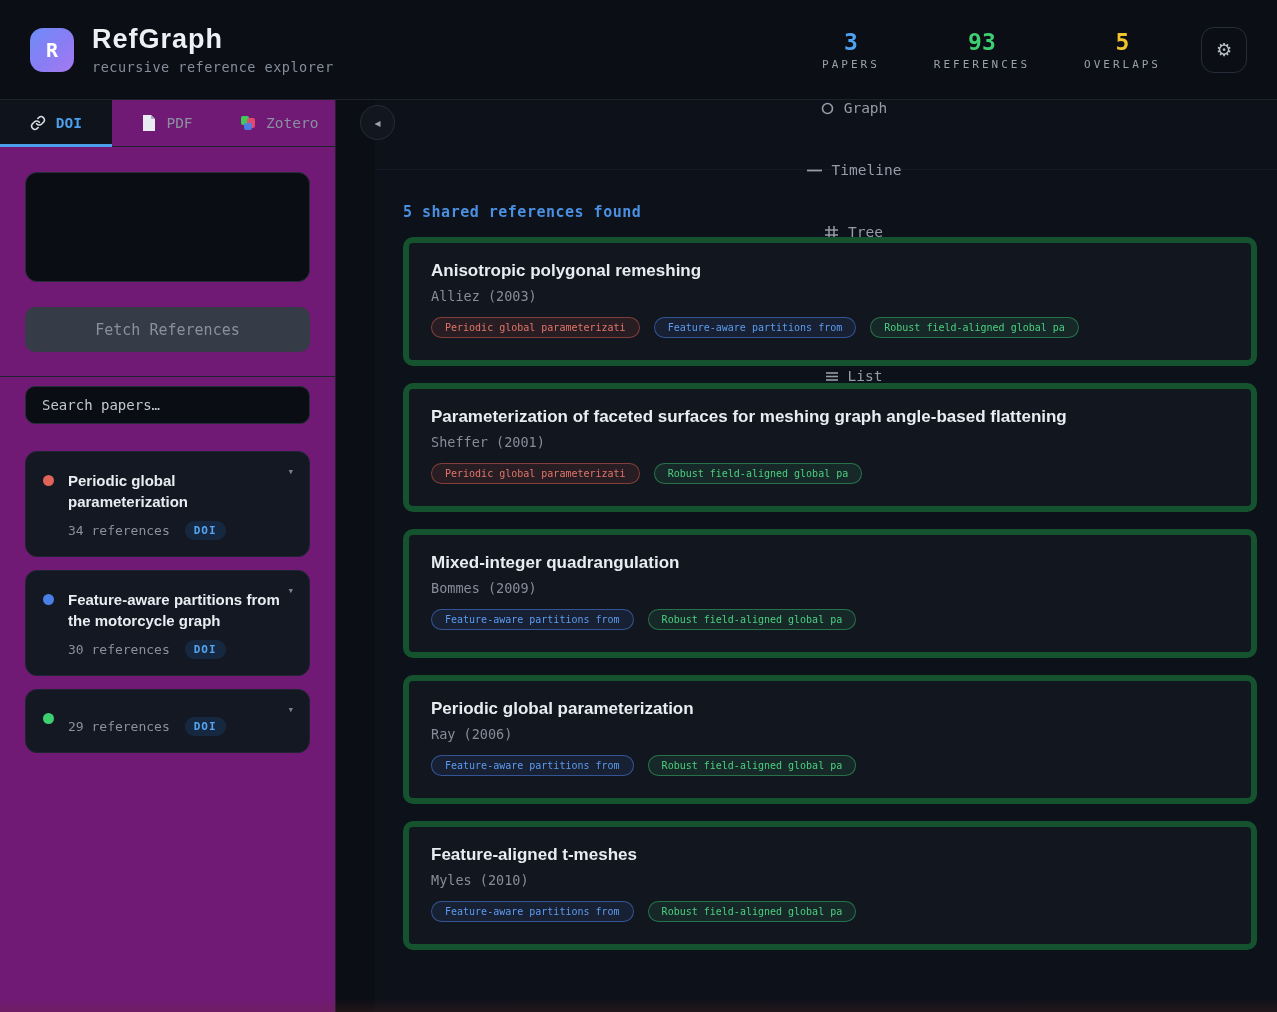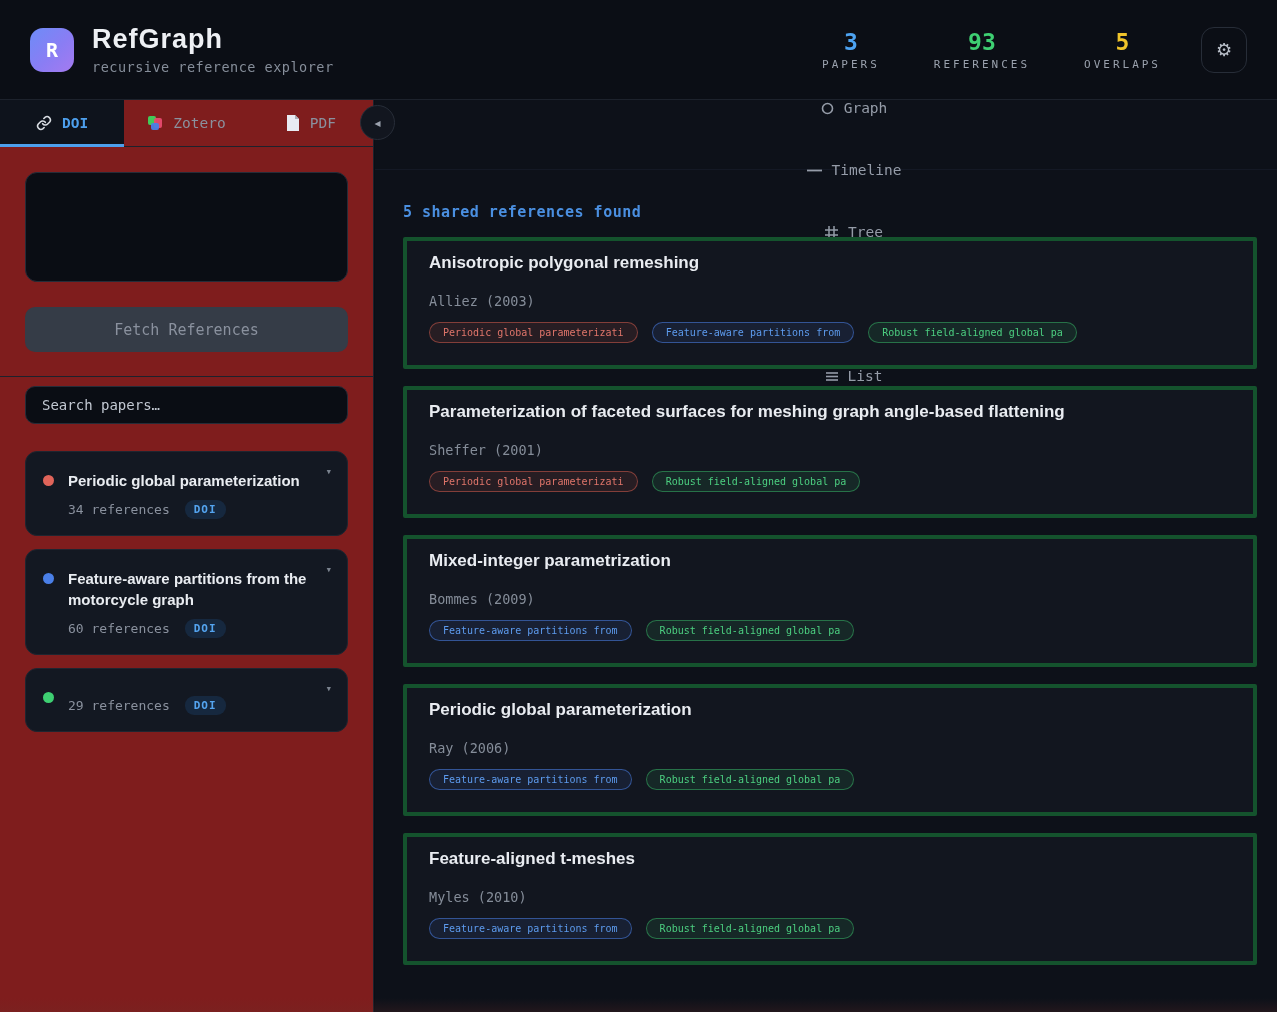--- a/index.html
+++ b/index.html
@@ -35,22 +35,22 @@
   .stat.c-green .stat-value { color:#3ecf72; }
   .stat.c-yellow .stat-value { color:#f0c42a; }
   .settings-btn {
     margin-left:40px; width:46px; height:46px; border-radius:13px;
     background:transparent; border:1px solid #272d38; color:#b8bec8;
     font-size:18px; display:flex; align-items:center; justify-content:center; cursor:pointer;
   }
 
   
   .sidebar {
-    position:absolute; left:0; top:100px; bottom:0; width:374px;
-    border-right:1px solid #1d222c; background:#7f1d1d;
+    position:absolute; left:0; top:100px; bottom:0; width:336px;
+    border-right:1px solid #1d222c; background:#701a75;
   }
   .side-tabs { height:47px; display:flex; border-bottom:1px solid #1d222c; }
   .side-tab {
     flex:1; display:flex; align-items:center; justify-content:center; gap:10px;
     font-size:14.5px; color:#8a919e; cursor:pointer; position:relative; background:transparent; border:none;
     font-family:"DejaVu Sans Mono", monospace;
   }
   .side-tab.active { color:#4d9fec; font-weight:bold; background:#0e131c; }
   .side-tab.active::after {
     content:""; position:absolute; left:0; right:0; bottom:-1px; height:3px; background:#4d9fec;
@@ -119,28 +119,28 @@
   }
   .view-tab.active {
     color:#4d9fec; font-weight:bold; border:1px solid #2f62b8;
     background:rgba(61,120,224,0.07); border-radius:19px; padding:9px 19px;
   }
   .result-heading {
     margin:33px 0 0 28px; color:#4a8fe0; font-size:15px; font-weight:bold; letter-spacing:0.5px;
   }
   .cards { margin:16px 20px 0 28px; display:flex; flex-direction:column; gap:17px; }
   .card {
-    background:#12161f; border:4px solid #14532d; border-radius:2px;
-    padding:12px 22px 22px 22px;
+    background:#12161f; border:6px solid #14532d; border-radius:10px;
+    padding:18px 22px 22px 22px;
   }
   .card-title {
     font-family:"Liberation Sans", sans-serif; font-weight:bold;
     font-size:17px; color:#e9ecf1;
   }
-  .card-meta { margin-top:20px; font-size:13.5px; color:#858d99; }
+  .card-meta { margin-top:7px; font-size:13.5px; color:#858d99; }
   .tag-row { margin-top:13px; display:flex; gap:14px; }
   .tag {
     font-size:10px; padding:4px 13px; border-radius:13px; border:1px solid transparent;
     white-space:nowrap;
   }
   .tag[data-color="red"]   { color:#e0756a; background:rgba(224,96,80,0.10);  border-color:rgba(224,96,80,0.50); }
   .tag[data-color="blue"]  { color:#5d9bee; background:rgba(74,127,232,0.10); border-color:rgba(74,127,232,0.55); }
   .tag[data-color="green"] { color:#4ccf80; background:rgba(62,207,114,0.10); border-color:rgba(62,207,114,0.45); }
 
   .bottom-glow {
@@ -182,37 +182,37 @@
 <div class="sidebar">
   <div class="side-tabs">
     <button class="side-tab active">
       <span>
         <svg width="16" height="16" viewBox="0 0 24 24" fill="none" stroke="#d8dce2" stroke-width="2.4" stroke-linecap="round">
           <path d="M10 13a5 5 0 0 0 7.5.5l3-3a5 5 0 0 0-7-7l-1.7 1.7"></path>
           <path d="M14 11a5 5 0 0 0-7.5-.5l-3 3a5 5 0 0 0 7 7l1.7-1.7"></path>
         </svg>
       </span>
       <span>DOI</span>
+    </button>
+    <button class="side-tab">
+      <span>
+        <svg width="14" height="16" viewBox="0 0 14 16">
+          <path d="M1 0 h8 l4 4 v12 h-12 z" fill="#e8ebf2"></path>
+          <path d="M9 0 l4 4 h-4 z" fill="#a9aeb8"></path>
+        </svg>
+      </span>
+      <span>PDF</span>
     </button>
     <button class="side-tab">
       <span class="zotero-icon">
           <i class="zg"></i>
           <i class="zr"></i>
           <i class="zb"></i>
         </span>
       <span>Zotero</span>
-    </button>
-    <button class="side-tab">
-      <span>
-        <svg width="14" height="16" viewBox="0 0 14 16">
-          <path d="M1 0 h8 l4 4 v12 h-12 z" fill="#e8ebf2"></path>
-          <path d="M9 0 l4 4 h-4 z" fill="#a9aeb8"></path>
-        </svg>
-      </span>
-      <span>PDF</span>
     </button>
   </div>
 
   <button class="collapse-btn">
     <span>◂</span>
   </button>
 
   <div class="side-body">
     <textarea class="doi-textarea" placeholder="" style=""></textarea>
 
@@ -234,21 +234,21 @@
           </div>
         </div>
         <span class="chevron">▾</span>
       </div>
 
       <div class="paper-item">
         <span class="dot" data-color="blue"></span>
         <div>
           <div class="paper-title">Feature-aware partitions from the motorcycle graph</div>
           <div class="paper-meta">
-            <span class="paper-refs">60 references</span>
+            <span class="paper-refs">30 references</span>
             <span class="doi-badge">DOI</span>
           </div>
         </div>
         <span class="chevron">▾</span>
       </div>
 
       <div class="paper-item">
         <span class="dot" data-color="green"></span>
         <div>
           <div class="paper-meta">
@@ -330,21 +330,21 @@
     <div class="card">
       <div class="card-title">Parameterization of faceted surfaces for meshing graph angle-based flattening</div>
       <div class="card-meta">Sheffer (2001)</div>
       <div class="tag-row">
         <span class="tag" data-color="red">Periodic global parameterizati</span>
         <span class="tag" data-color="green">Robust field-aligned global pa</span>
       </div>
     </div>
 
     <div class="card">
-      <div class="card-title">Mixed-integer parametrization</div>
+      <div class="card-title">Mixed-integer quadrangulation</div>
       <div class="card-meta">Bommes (2009)</div>
       <div class="tag-row">
         <span class="tag" data-color="blue">Feature-aware partitions from</span>
         <span class="tag" data-color="green">Robust field-aligned global pa</span>
       </div>
     </div>
 
     <div class="card">
       <div class="card-title">Periodic global parameterization</div>
       <div class="card-meta">Ray (2006)</div>

